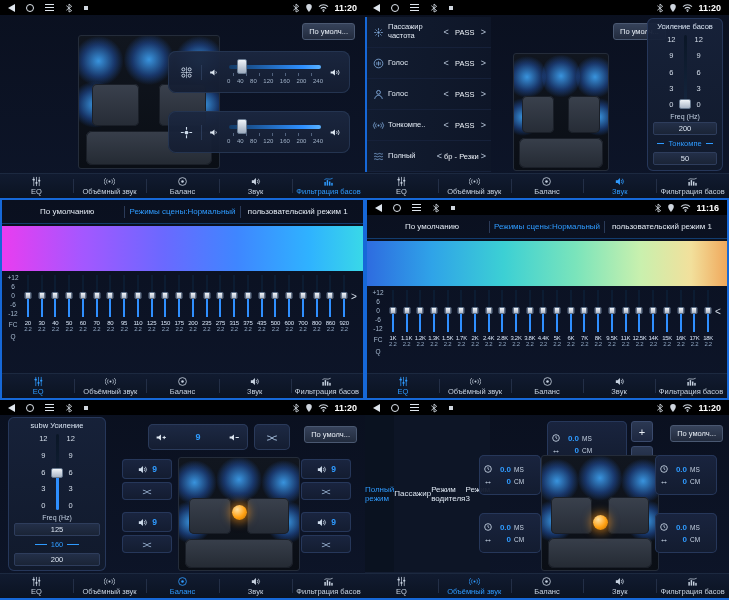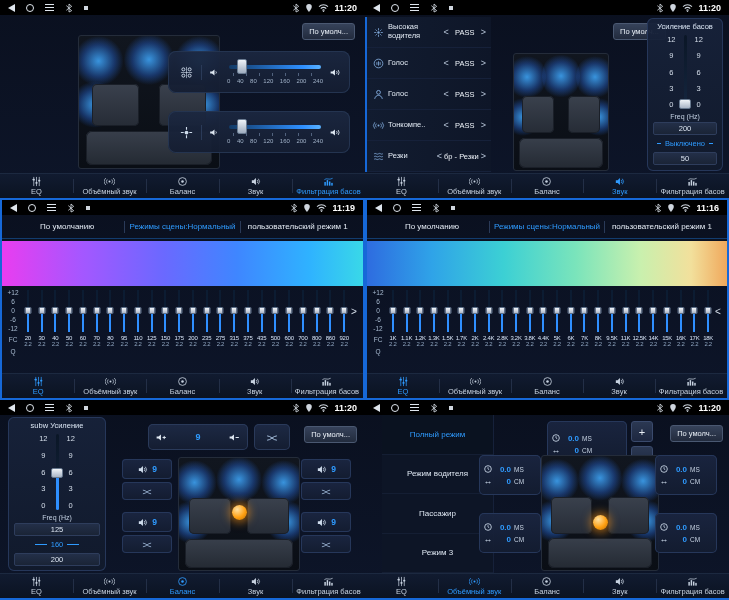--- a/index.html
+++ b/index.html
@@ -89,21 +89,21 @@
   .mval{font-size:9px;color:#2f9bff;font-weight:bold;}
   .curve-btn{position:absolute;left:254px;top:9px;width:36px;height:26px;background:linear-gradient(180deg,#1d2944,#141d31);border-radius:5px;box-shadow:inset 0 0 0 1px #2a3a5a;display:flex;align-items:center;justify-content:center;color:#a8c0de;cursor:pointer;}
   .curve-btn svg{width:16px;height:13px;}
   .sptile{position:absolute;width:50px;display:flex;flex-direction:column;gap:3px;}
   .sp-vol{height:20px;background:linear-gradient(180deg,#1a2540,#131c30);border-radius:4px;box-shadow:inset 0 0 0 1px #26375a;display:flex;align-items:center;justify-content:center;gap:4px;color:#cfdcec;cursor:pointer;}
   .sp-vol svg{width:11px;height:11px;}
   .sp-num{font-size:8.5px;color:#2f9bff;font-weight:bold;}
   .sp-curve{height:18px;background:linear-gradient(180deg,#1a2540,#131c30);border-radius:4px;box-shadow:inset 0 0 0 1px #26375a;display:flex;align-items:center;justify-content:center;color:#9fb8d8;cursor:pointer;}
   .sp-curve svg{width:14px;height:11px;}
   
-  .mode-list{position:absolute;left:17px;top:0;bottom:0;width:112px;display:flex;flex-direction:column;border-right:1px solid #16213a;}
+  .mode-list{position:absolute;left:7px;top:0;bottom:0;width:112px;display:flex;flex-direction:row;border-right:1px solid #16213a;justify-content:center;}
   .mrow{flex:1;display:flex;align-items:center;justify-content:center;font-size:8px;color:#dde6f1;border-bottom:1px solid #141e33;background:#0d1526;cursor:pointer;}
   .mrow.selected{color:#2f9bff;background:#0a1220;}
   .dtile{position:absolute;background:linear-gradient(180deg,rgba(26,37,64,.95),rgba(19,28,48,.95));border-radius:5px;box-shadow:inset 0 0 0 1px #26375a;padding:12px 4px;display:flex;flex-direction:column;justify-content:center;gap:3px;}
   .drow{display:flex;align-items:center;gap:3px;}
   .dic{width:10px;height:10px;color:#cfdcec;flex:0 0 10px;}
   .darr{font-size:9px;color:#cfdcec;width:10px;text-align:center;line-height:1;}
   .dval{font-size:8px;color:#2f9bff;font-weight:bold;min-width:15px;text-align:right;}
   .dunit{font-size:6.5px;color:#c6d2e2;}
   .dtop-wrap{position:absolute;left:182px;top:6px;display:flex;gap:4px;}
   .dbtn-col{display:flex;flex-direction:column;gap:4px;}
@@ -365,21 +365,21 @@
           </svg>
         <span class="sb-time">11:20</span>
       </div>
     </header>
     <div class="content">
       <div class="sound-list">
         <div class="srow">
           <svg class="sic">
               <use href="#ic-hifreq"></use>
             </svg>
-          <span class="slabel">Высокая водителя</span>
+          <span class="slabel">Пассажир частота</span>
           <span class="chev">&lt;</span>
           <span class="sval">PASS</span>
           <span class="chev">&gt;</span>
         </div>
         <div class="srow">
           <svg class="sic">
               <use href="#ic-compress"></use>
             </svg>
           <span class="slabel">Голос</span>
           <span class="chev">&lt;</span>
@@ -401,21 +401,21 @@
             </svg>
           <span class="slabel">Тонкомпе..</span>
           <span class="chev">&lt;</span>
           <span class="sval">PASS</span>
           <span class="chev">&gt;</span>
         </div>
         <div class="srow">
           <svg class="sic">
               <use href="#ic-timbre"></use>
             </svg>
-          <span class="slabel">Резки</span>
+          <span class="slabel">Полный</span>
           <span class="chev">&lt;</span>
           <span class="sval">бр - Резки</span>
           <span class="chev">&gt;</span>
         </div>
       </div>
       <div class="car" style="left:148px;top:38px;width:96px;height:118px;">
         <div class="glow" style="left:-6%;top:0;width:40%;height:40%;"></div>
         <div class="glow" style="left:30%;top:-2%;width:40%;height:42%;"></div>
         <div class="glow" style="right:-6%;top:0;width:40%;height:40%;"></div>
         <div class="glow" style="left:-8%;top:36%;width:36%;height:36%;"></div>
@@ -444,21 +444,21 @@
           <span>12</span>
               <span>9</span>
               <span>6</span>
               <span>3</span>
               <span>0</span>
             </div>
         </div>
         <div class="freq-label">Freq (Hz)</div>
         <div class="opt-list">
           <div class="opt">200</div>
-          <div class="opt selected">Выключено</div>
+          <div class="opt selected">Тонкомпе</div>
           <div class="opt">50</div>
         </div>
       </div>
     </div>
     <nav class="tabbar">
       <div class="tab">
           <svg class="tabic">
             <use href="#ic-eq"></use>
           </svg>
           <span class="tablabel">EQ</span>
@@ -484,43 +484,20 @@
       <div class="tab">
           <svg class="tabic">
             <use href="#ic-bass"></use>
           </svg>
           <span class="tablabel">Фильтрация басов</span>
         </div>
     </nav>
   </section>
 
   <section class="panel mid">
-    <header class="statusbar">
-      <div class="sb-left">
-        <span class="nav-back"></span>
-        <span class="nav-home"></span>
-        <span class="nav-menu"></span>
-        <svg class="sb-svg">
-            <use href="#ic-bt"></use>
-          </svg>
-        <span class="sb-sq"></span>
-      </div>
-      <div class="sb-right">
-        <svg class="sb-svg">
-            <use href="#ic-bt"></use>
-          </svg>
-        <svg class="sb-svg">
-            <use href="#ic-pin"></use>
-          </svg>
-        <svg class="sb-svg" style="width:11px">
-            <use href="#ic-wifi"></use>
-          </svg>
-        <span class="sb-time">11:19</span>
-      </div>
-    </header>
     <div class="content">
       <div class="eqhead">
         <span class="eqmode">По умолчанию</span>
         <span class="eqdiv"></span>
         <span class="eqmode on">Режимы сцены:Нормальный</span>
         <span class="eqdiv"></span>
         <span class="eqmode">пользовательский режим 1</span>
       </div>
       <div class="eqgrad grad-low"></div>
       <div class="eq-body">
@@ -1281,22 +1258,22 @@
           </svg>
         <svg class="sb-svg" style="width:11px">
             <use href="#ic-wifi"></use>
           </svg>
         <span class="sb-time">11:20</span>
       </div>
     </header>
     <div class="content">
       <div class="mode-list">
         <div class="mrow selected">Полный режим</div>
+        <div class="mrow">Пассажир</div>
         <div class="mrow">Режим водителя</div>
-        <div class="mrow">Пассажир</div>
         <div class="mrow">Режим 3</div>
       </div>
       <div class="dtop-wrap">
         <div class="dtile" style="position:static;width:80px;height:46px;">
           <div class="drow">
             <svg class="dic">
                 <use href="#ic-clock"></use>
               </svg>
             <span class="dval">0.0</span>
             <span class="dunit">MS</span>

